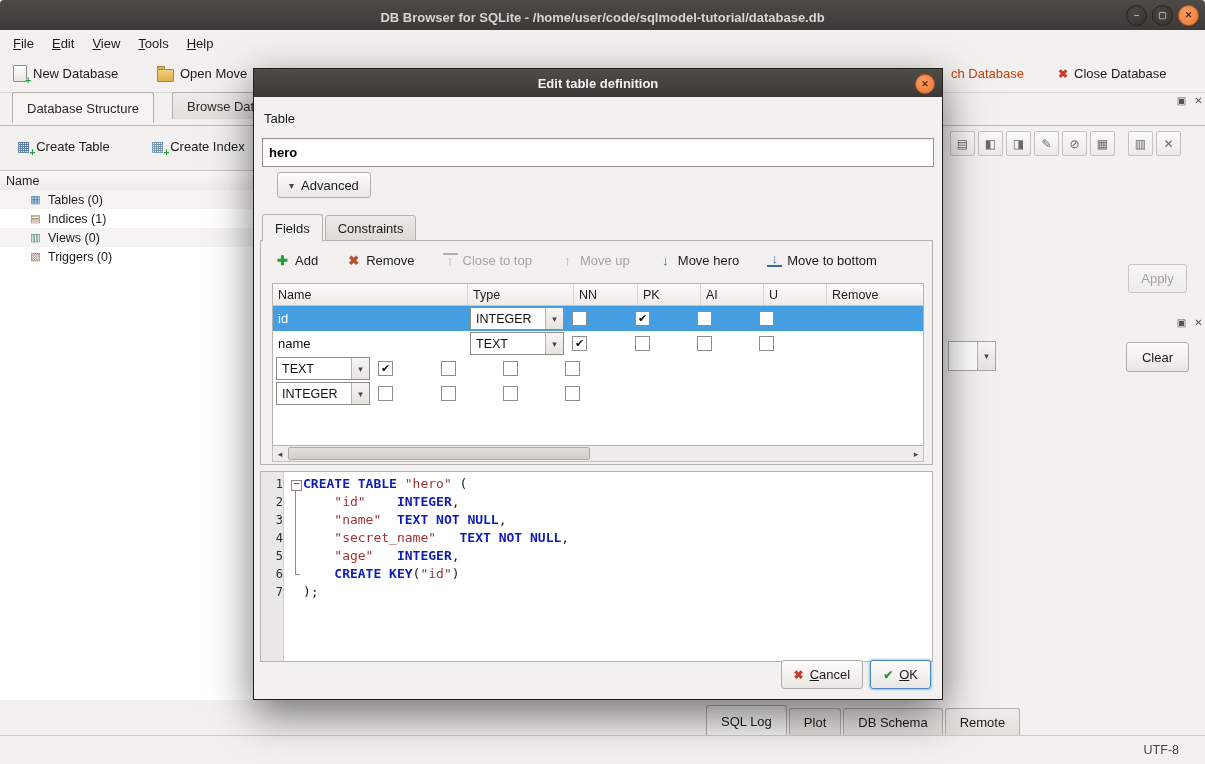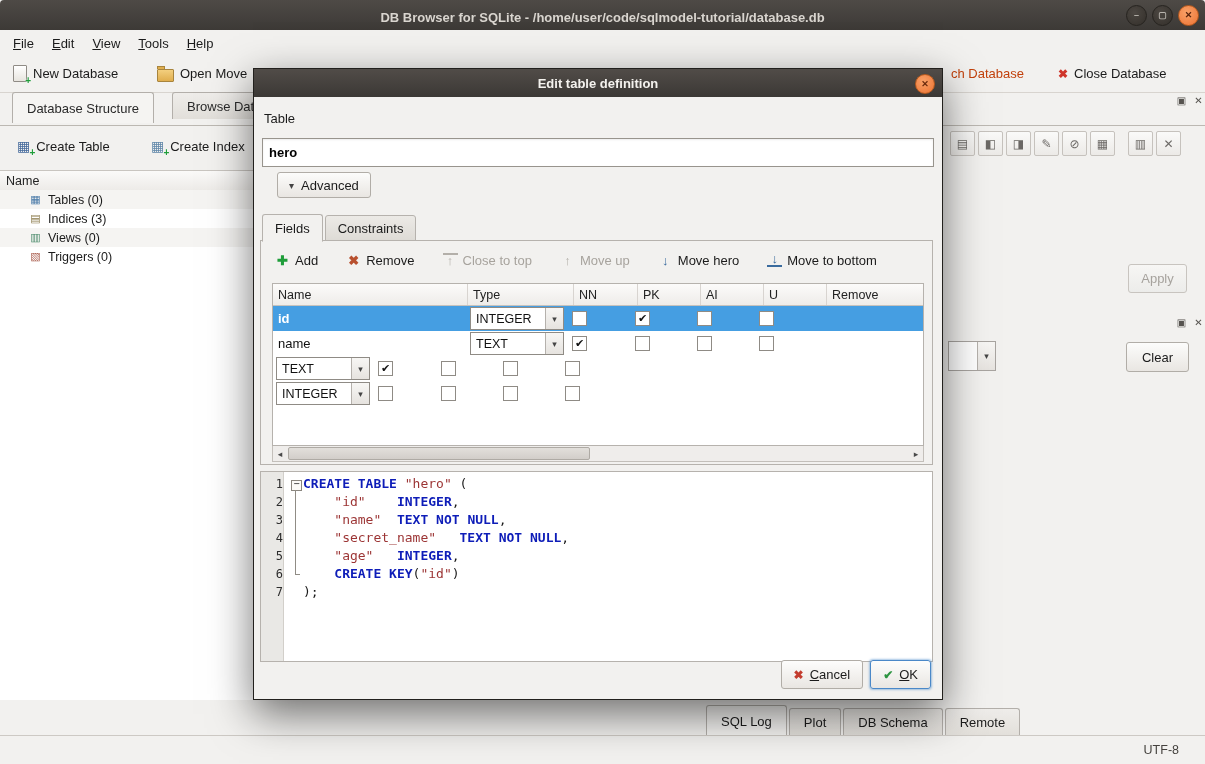--- a/index.html
+++ b/index.html
@@ -199,21 +199,21 @@
   <div class="tree-header" data-name="tree-column-header">
     <span data-name="column-label">Name</span>
   </div>
   <div class="tree-items" id="tree-items" data-name="schema-tree">
       <div class="tree-row alt" data-name="tree-item-tables">
         <div class="tree-icon" data-name="tables-icon">▦</div>
         <div class="tree-label" data-name="tree-item-label">Tables (0)</div>
       </div>
       <div class="tree-row" data-name="tree-item-indices">
         <div class="tree-icon" data-name="indices-icon">▤</div>
-        <div class="tree-label" data-name="tree-item-label">Indices (3)</div>
+        <div class="tree-label" data-name="tree-item-label">Indices (1)</div>
       </div>
       <div class="tree-row alt" data-name="tree-item-views">
         <div class="tree-icon" data-name="views-icon">▥</div>
         <div class="tree-label" data-name="tree-item-label">Views (0)</div>
       </div>
       <div class="tree-row" data-name="tree-item-triggers">
         <div class="tree-icon" data-name="triggers-icon">▧</div>
         <div class="tree-label" data-name="tree-item-label">Triggers (0)</div>
       </div>
     </div>
@@ -310,21 +310,21 @@
               <div class="ghead" data-name="column-header-name" style="width: 189px;">Name</div>
               <div class="ghead" data-name="column-header-type" style="width: 100px;">Type</div>
               <div class="ghead" data-name="column-header-nn" style="width: 58px;">NN</div>
               <div class="ghead" data-name="column-header-pk" style="width: 57px;">PK</div>
               <div class="ghead" data-name="column-header-ai" style="width: 57px;">AI</div>
               <div class="ghead" data-name="column-header-u" style="width: 57px;">U</div>
               <div class="ghead" data-name="column-header-default" style="width: 98px;">Remove</div>
             </div>
           <div class="grid-body" id="grid-body" data-name="fields-table-body">
               <div class="grow sel" data-name="field-row-id">
-                <div class="gcell name-cell" data-name="field-name" style="width: 189px; font-weight: bold;">id</div>
+                <div class="gcell name-cell" data-name="field-name" style="width: 189px;">id</div>
                 <div class="gcell type-cell" data-name="field-type-cell" style="width: 100px;">
                   <div class="combo" data-name="type-select">
                     <div class="combo-text" data-name="type-value">INTEGER</div>
                     <div class="combo-arrow" data-name="chevron-down-icon">▾</div>
                   </div>
                 </div>
                 <div class="gcell cb-cell" data-name="nn-cell" style="width: 58px;">
                   <div class="cb" data-name="nn-checkbox"></div>
                 </div>
                 <div class="gcell cb-cell" data-name="pk-cell" style="width: 57px;">

